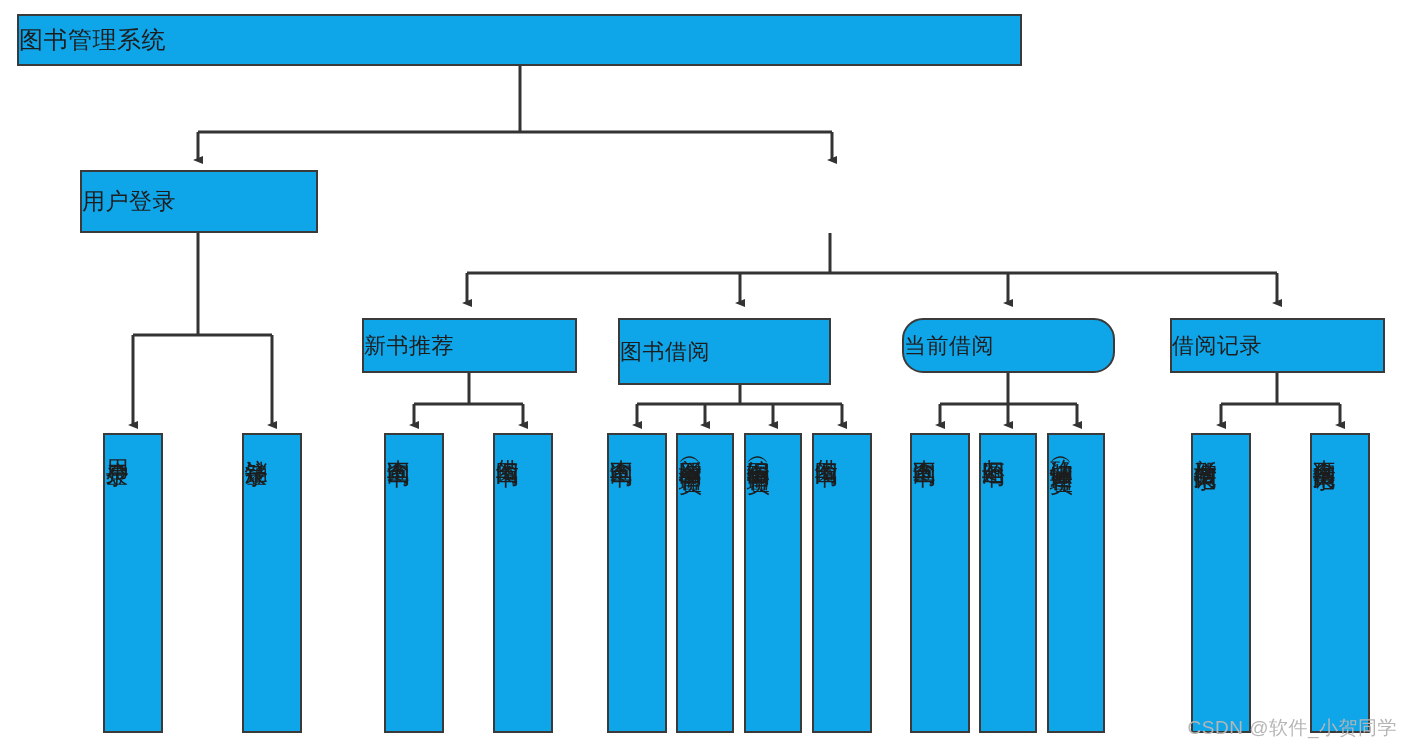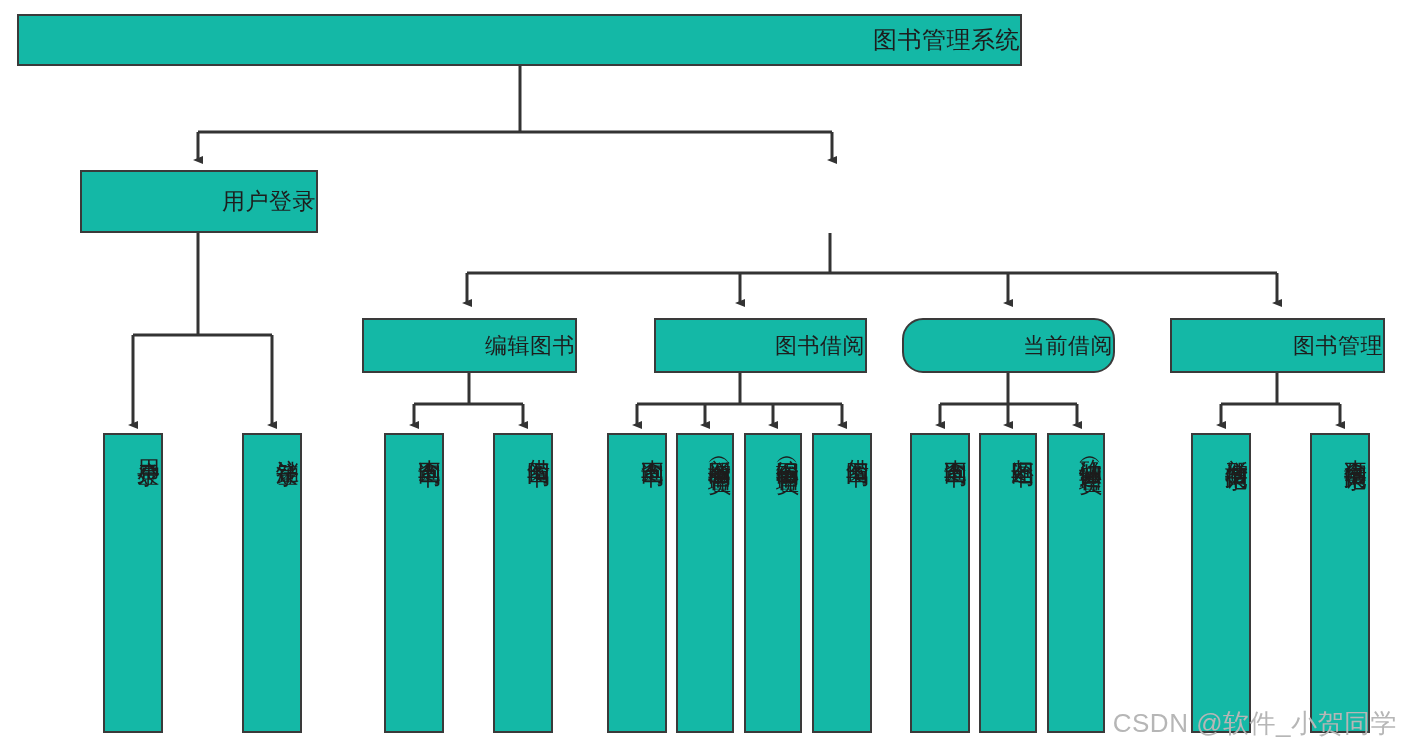--- a/index.html
+++ b/index.html
@@ -22,25 +22,25 @@
     position: absolute;
     left: 0;
     top: 0;
     width: 1405px;
     height: 747px;
     pointer-events: none;
   }
   .node {
     position: absolute;
     box-sizing: border-box;
-    background: #14b8a6;
+    background: #0ea5e9;
     border: 2.5px solid #3a3a3a;
     display: flex;
     align-items: center;
-    justify-content: flex-end;
+    justify-content: flex-start;
     color: #1d1d1d;
     z-index: 2;
   }
   .node .lbl {
     display: block;
     text-align: center;
     line-height: 1.18;
     letter-spacing: 0.5px;
   }
   .node.root .lbl { font-size: 24px; }
@@ -55,21 +55,21 @@
     text-orientation: upright;
     font-size: 23px;
     line-height: 1.08;
     letter-spacing: 2px;
     white-space: nowrap;
   }
   .watermark {
     position: absolute;
     right: 8px;
     bottom: 6px;
-    font-size: 26px;
+    font-size: 19px;
     color: #b6b6b6;
     letter-spacing: 0.5px;
     z-index: 5;
     white-space: nowrap;
   }
 </style>
 </head>
 <body>
 
 <div id="canvas">
@@ -126,30 +126,30 @@
 
   <div class="node root" style="left:17px; top:14px; width:1005px; height:52px;">
     <span class="lbl">图书管理系统</span>
   </div>
 
   <div class="node lvl1" style="left:80px; top:170px; width:238px; height:63px;">
     <span class="lbl">用户登录</span>
   </div>
 
   <div class="node lvl2" style="left:362px; top:318px; width:215px; height:55px;">
-    <span class="lbl">编辑图书</span>
+    <span class="lbl">新书推荐</span>
   </div>
-  <div class="node lvl2" style="left:654px; top:318px; width:213px; height:55px;padding-left:16px;">
+  <div class="node lvl2" style="left:618px; top:318px; width:213px; height:67px;">
     <span class="lbl">图书借阅</span>
   </div>
   <div class="node lvl2" style="left:902px; top:318px; width:213px; height:55px;border-radius:21px;">
     <span class="lbl">当前借阅</span>
   </div>
   <div class="node lvl2" style="left:1170px; top:318px; width:215px; height:55px;">
-    <span class="lbl">图书管理</span>
+    <span class="lbl">借阅记录</span>
   </div>
 
   <div class="node leaf" style="left:103px; top:433px; width:60px; height:300px;">
     <span class="lbl">用户登录</span>
   </div>
   <div class="node leaf" style="left:242px; top:433px; width:60px; height:300px;">
     <span class="lbl">注销登录</span>
   </div>
 
   <div class="node leaf" style="left:384px; top:433px; width:60px; height:300px;">

